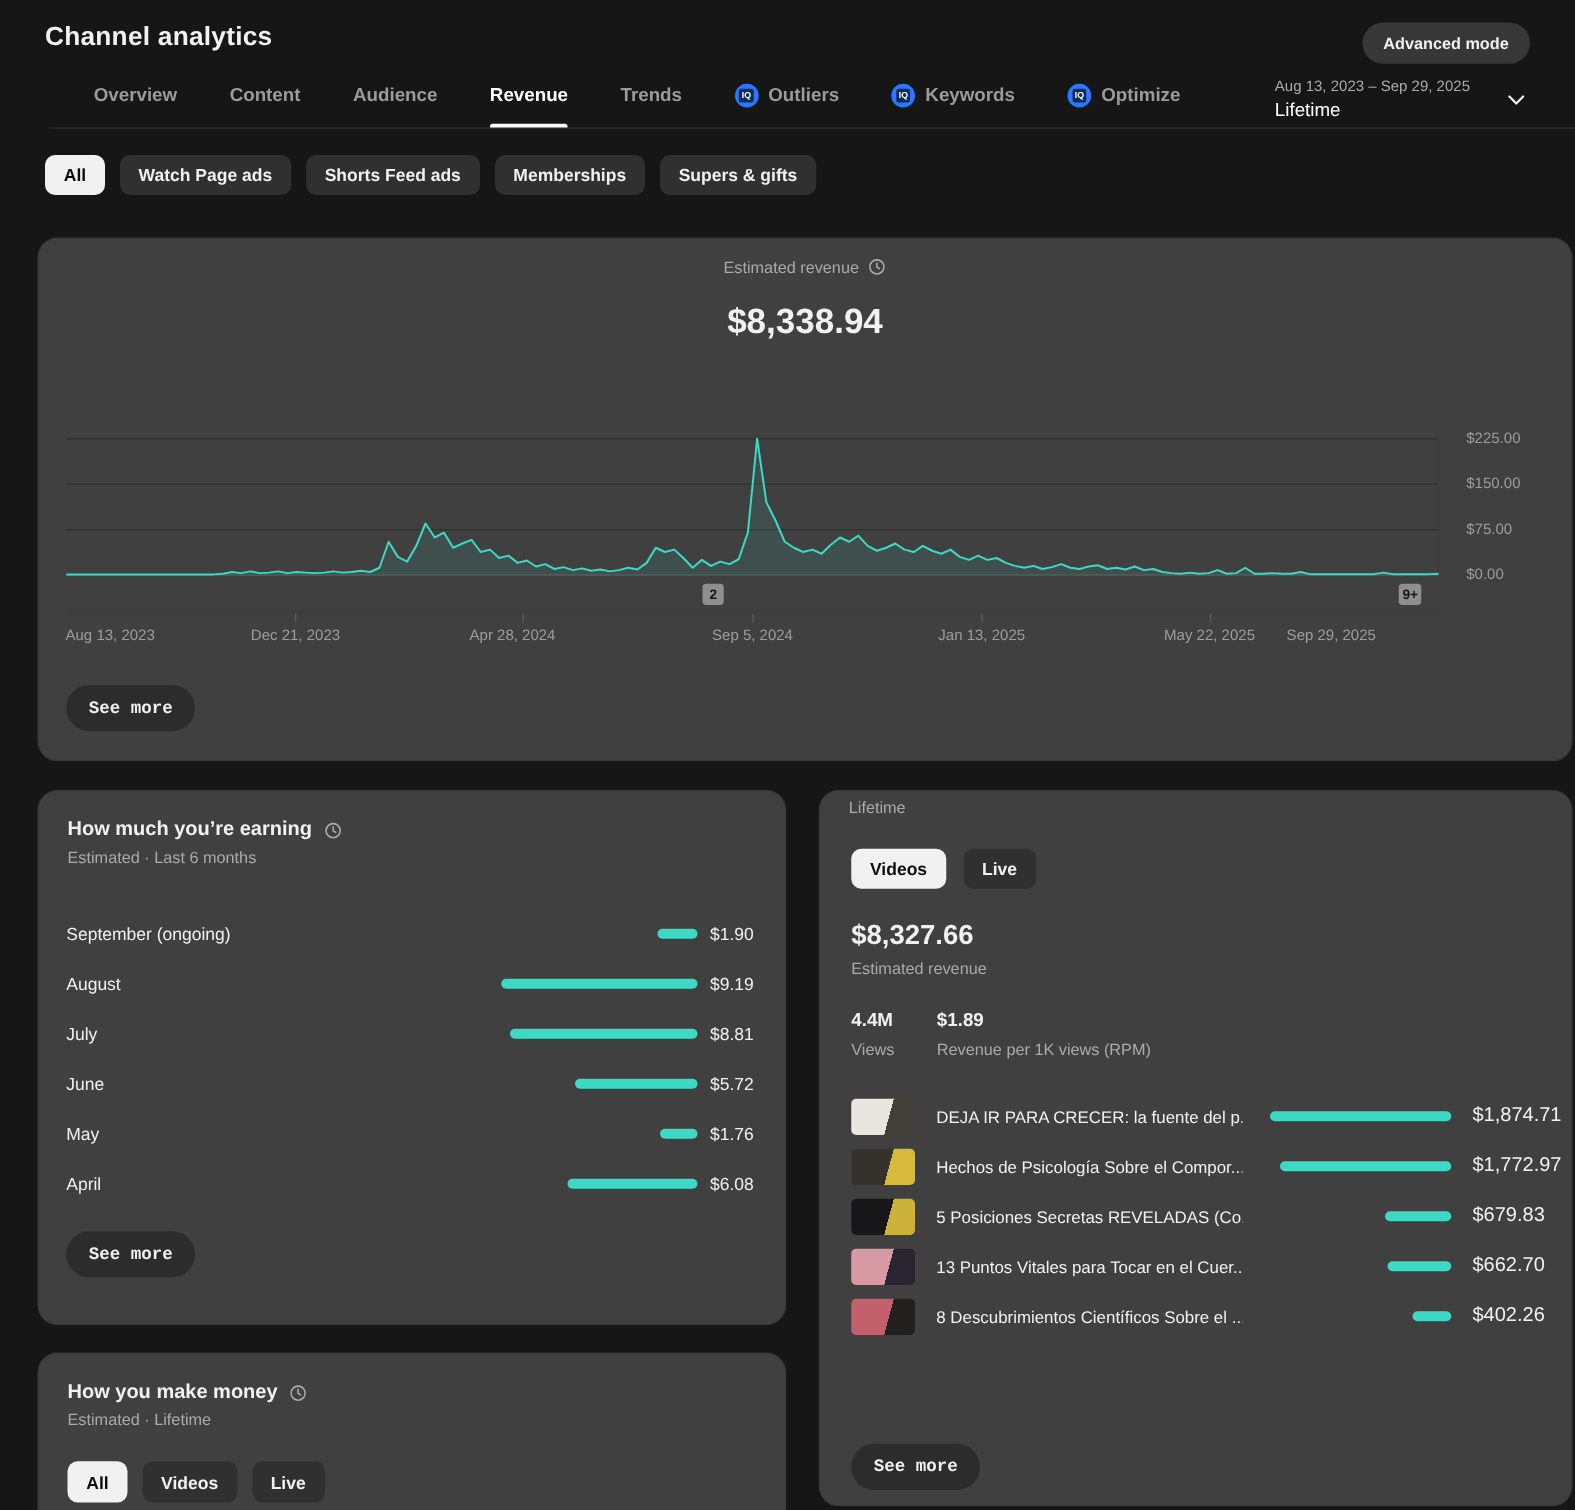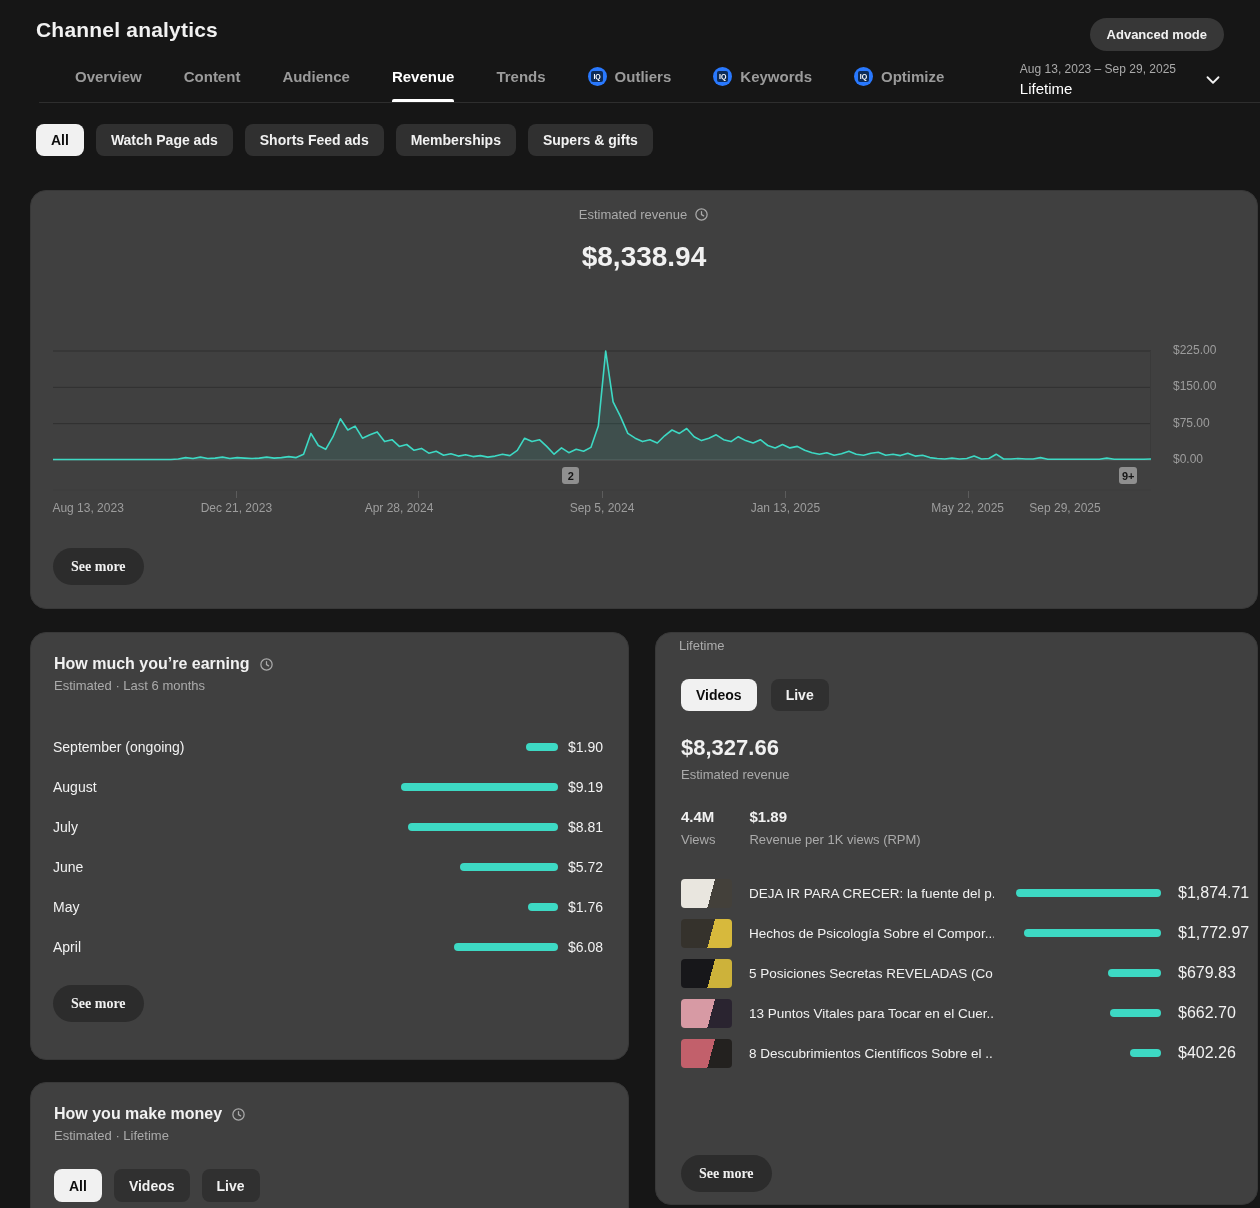--- a/index.html
+++ b/index.html
@@ -39,21 +39,21 @@
   .metric-head { text-align:center; padding-top:14px; }
   .metric-label { display:inline-flex; align-items:center; gap:7px; font-size:13px; color:#aaaaaa; }
   .metric-value { font-size:28px; font-weight:bold; margin-top:18px; }
   .chart-region { position:absolute; left:0; top:158px; width:100%; height:180px; }
   .plot { position:absolute; left:22px; top:0; width:1098px; height:113px; cursor:crosshair; }
   .y-label { position:absolute; left:1142px; font-size:12px; color:#9d9d9d; white-space:nowrap; }
   .chart-badge { position:absolute; top:118px; height:17px; min-width:17px; padding:0 3px; background:#8f8f8f; color:#161616; font-size:11px; font-weight:bold; border-radius:3px; display:flex; align-items:center; justify-content:center; cursor:pointer; }
   .scrubber { position:absolute; left:22px; top:140px; width:1098px; height:2px; background:#3e3e3e; cursor:ew-resize; }
   .scrub-tick { position:absolute; top:2px; width:1px; height:7px; background:#5c5c5c; }
   .x-label { position:absolute; top:152px; transform:translateX(-50%); font-size:12px; color:#9d9d9d; white-space:nowrap; }
-  .see-more { height:37px; padding:16px 18px; border:none; border-radius:19px; background:#2c2c2c; color:#f1f1f1; font-size:14px; font-weight:bold; font-family:Liberation Serif, serif; cursor:pointer; display:inline-flex; align-items:center; }
+  .see-more { height:37px; padding:16px 18px; border:none; border-radius:19px; background:#2c2c2c; color:#f1f1f1; font-size:14px; font-weight:bold; font-family:Liberation Mono, monospace; cursor:pointer; display:inline-flex; align-items:center; }
   #revenue-card .see-more { position:absolute; left:22px; top:357px; }
   
   .card-title-row { display:flex; align-items:center; gap:9px; padding:22px 23px 0 23px; }
   .card-title { font-size:16px; font-weight:bold; }
   .card-sub { font-size:13px; color:#aaaaaa; padding:5px 23px 0 23px; }
   
   .earn-rows { position:absolute; left:22px; right:22px; top:94px; }
   .earn-row { display:grid; grid-template-columns:1fr 172px 44px; gap:4px; align-items:center; height:40px; }
   .earn-label { font-size:14px; color:#f1f1f1; }
   .bar-cell { display:flex; justify-content:flex-end; align-items:center; }
@@ -186,21 +186,21 @@
         <span class="scrub-tick" style="left: 549px;"></span>
         <span class="scrub-tick" style="left: 732.366px;"></span>
         <span class="scrub-tick" style="left: 914.634px;"></span>
       </div>
   <span class="y-label" style="top: -6px;">$225.00</span>
       <span class="y-label" style="top: 30.3333px;">$150.00</span>
       <span class="y-label" style="top: 66.6667px;">$75.00</span>
       <span class="y-label" style="top: 103px;">$0.00</span>
       <span class="x-label" style="left: 57.136px;">Aug 13, 2023</span>
       <span class="x-label" style="left: 205.366px;">Dec 21, 2023</span>
-      <span class="x-label" style="left: 368px;">Apr 28, 2024</span>
+      <span class="x-label" style="left: 379px;">Apr 28, 2024</span>
       <span class="x-label" style="left: 571px;">Sep 5, 2024</span>
       <span class="x-label" style="left: 754.366px;">Jan 13, 2025</span>
       <span class="x-label" style="left: 936.634px;">May 22, 2025</span>
       <span class="x-label" style="left: 1034px;">Sep 29, 2025</span>
       <span class="chart-badge" style="left: 531.256px;">2</span>
       <span class="chart-badge" style="left: 1087.94px;">9+</span>
     </div>
   <button class="see-more">See more</button>
 </div>
 

